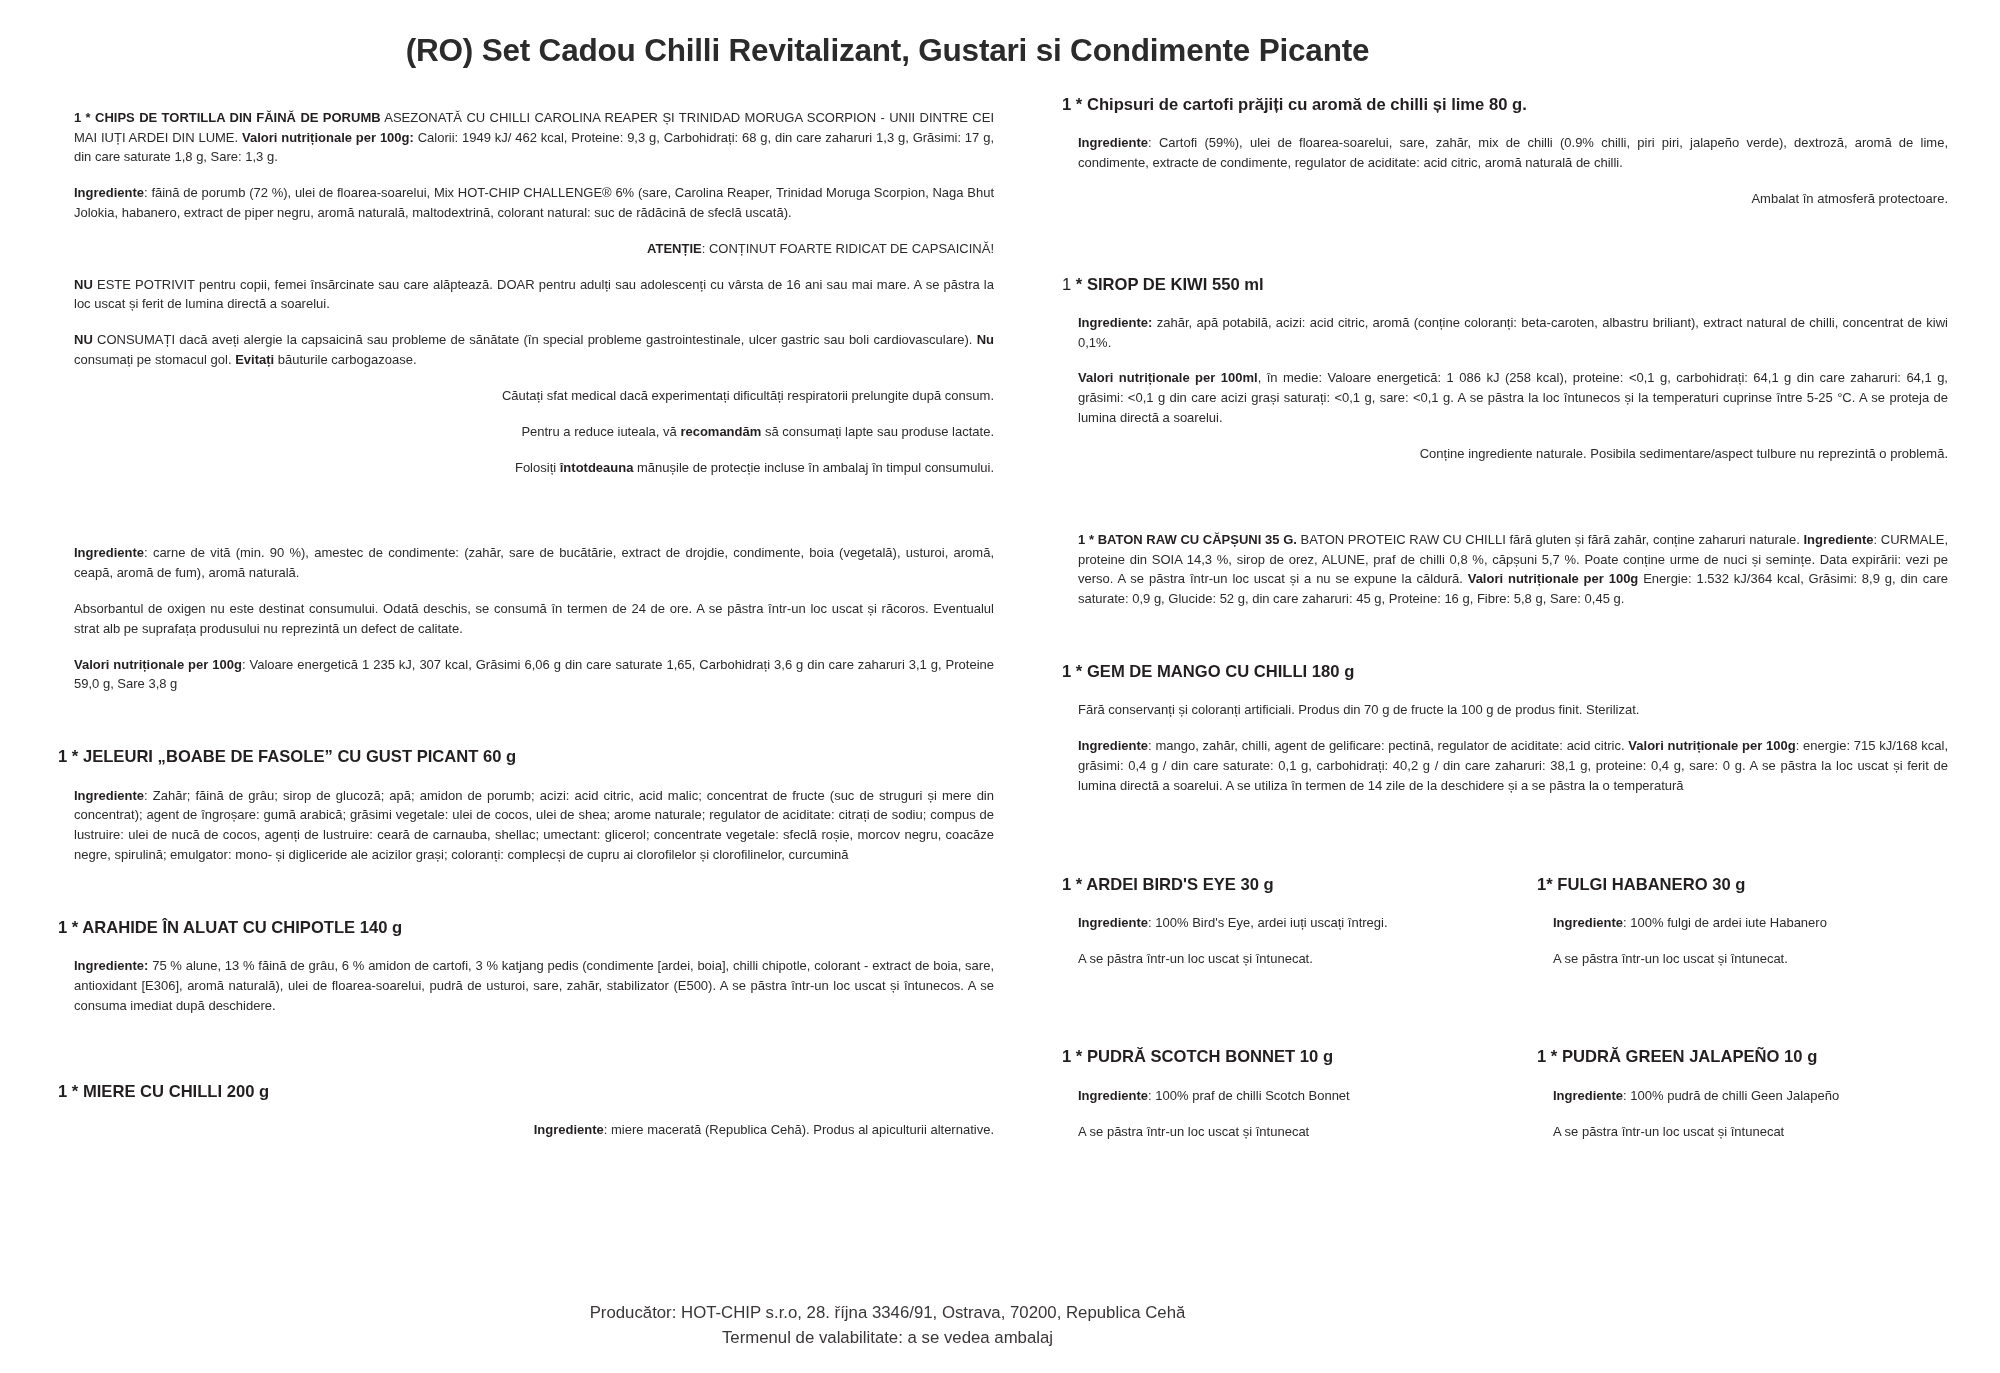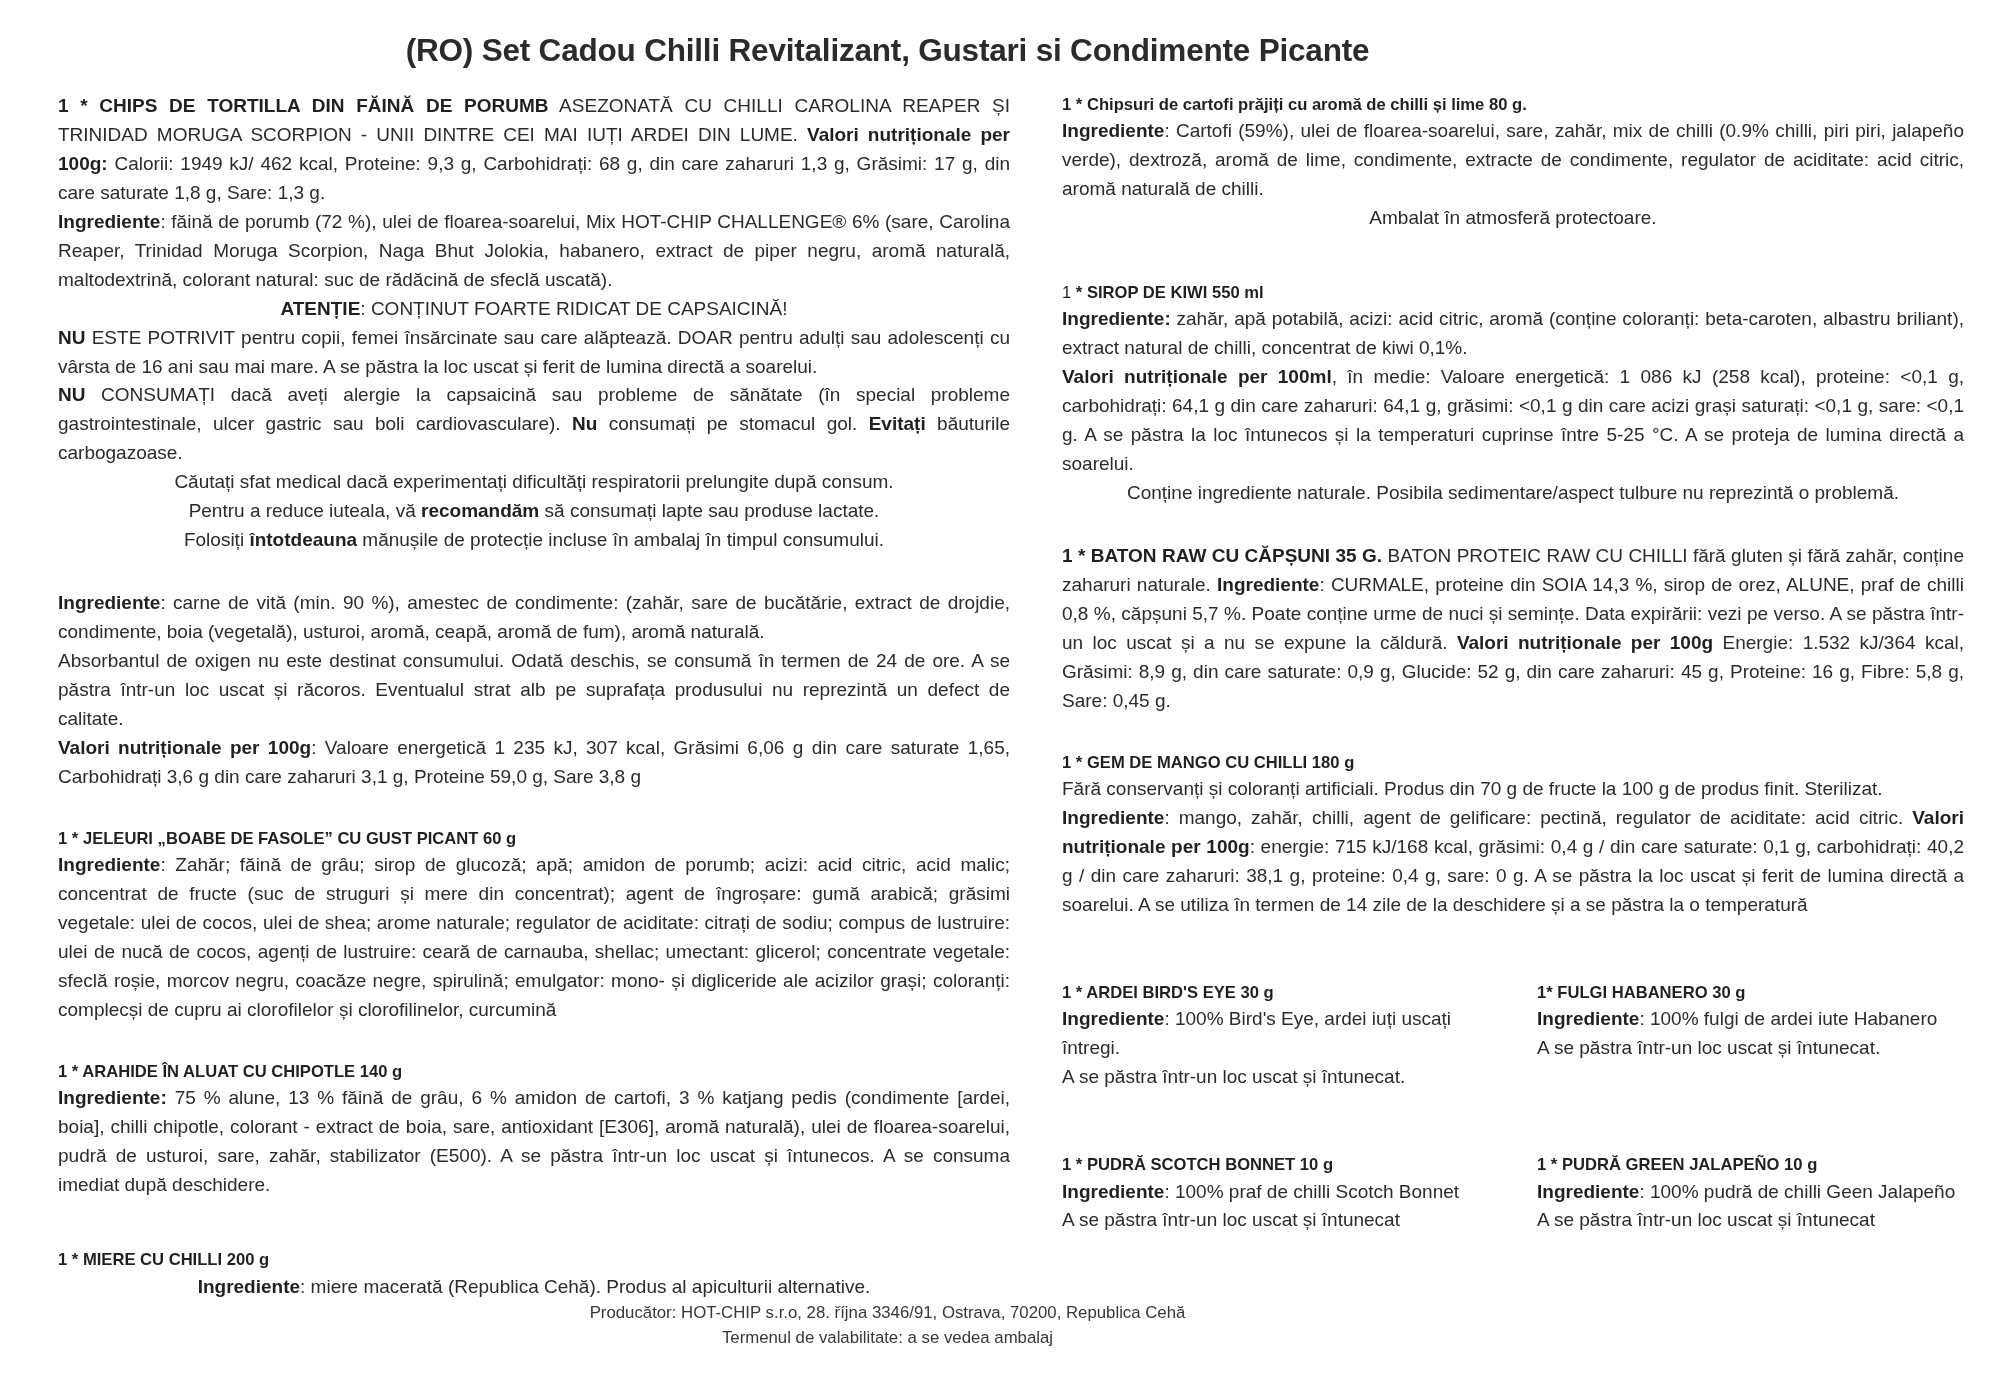--- a/index.html
+++ b/index.html
@@ -43,29 +43,29 @@
     flex: 0 0 auto;
   }
   .col-left { width: 952px; }
   .col-right { width: 902px; }
 
   .block {
     margin: 0 0 0 0;
   }
 
   p.line {
-    margin: 0;
-    font-size: 19px;
+    margin: 16px;
+    font-size: 13px;
     line-height: 1.525;
     color: #2d2a2b;
     text-align: justify;
     text-justify: inter-word;
     hyphens: none;
   }
-  p.line.nojust { text-align: center; }
+  p.line.nojust { text-align: right; }
 
   .gap-sm { height: 13px; }
   .gap-md { height: 26px; }
   .gap-lg { height: 34px; }
 
   b, strong, .b { font-weight: bold; color: #231f20; }
 
   .hdr {
     margin: 0;
     font-size: 16.6px;

